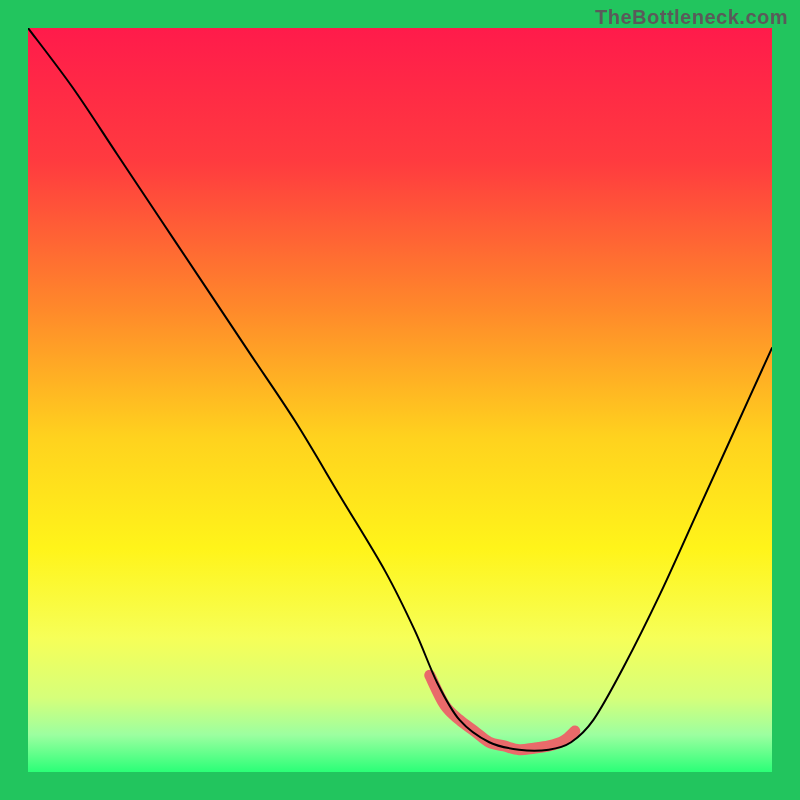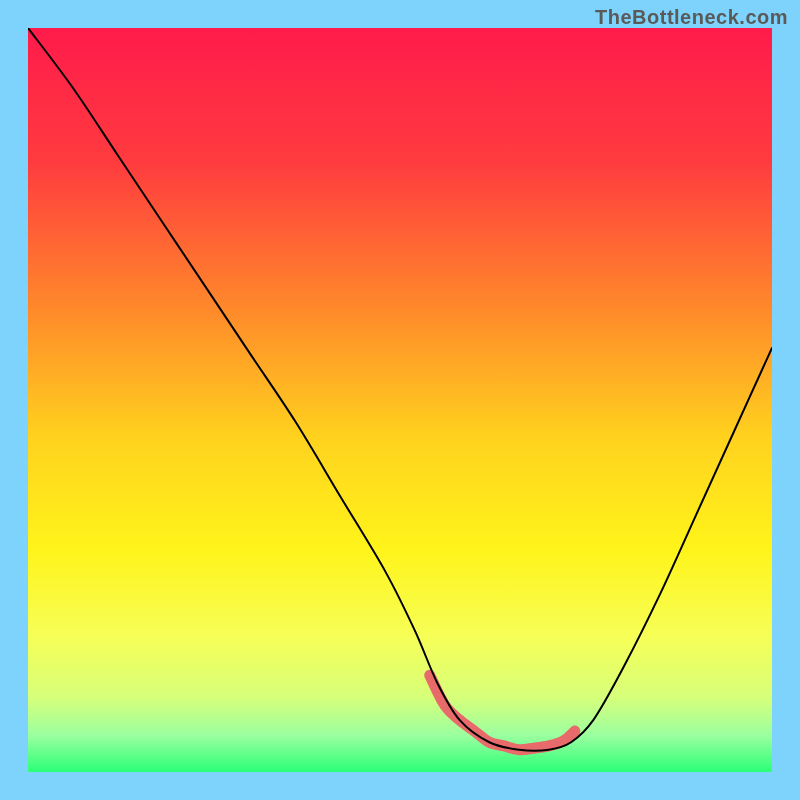--- a/index.html
+++ b/index.html
@@ -8,21 +8,21 @@
     width: 800px;
     height: 800px;
     overflow: hidden;
     background: #000;
     font-family: Arial, Helvetica, sans-serif;
   }
   .stage {
     position: relative;
     width: 800px;
     height: 800px;
-    background: #7dd3fc;
+    background: #22c55e;
   }
   .watermark {
     position: absolute;
     top: 6px;
     right: 12px;
     color: #5a5a5a;
     font-size: 20px;
     font-weight: 600;
     letter-spacing: 0.5px;
     z-index: 50;

